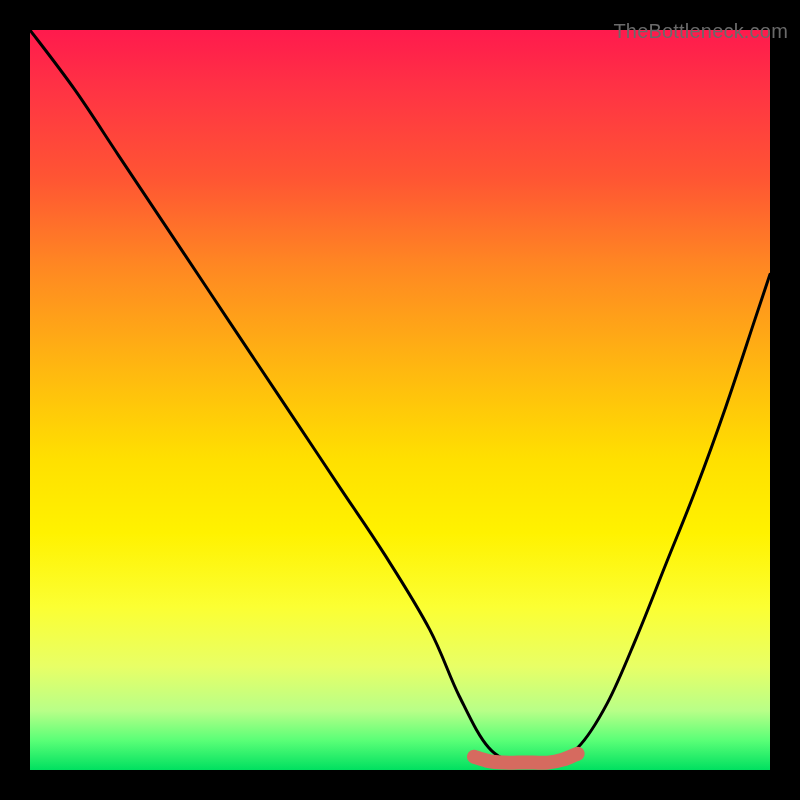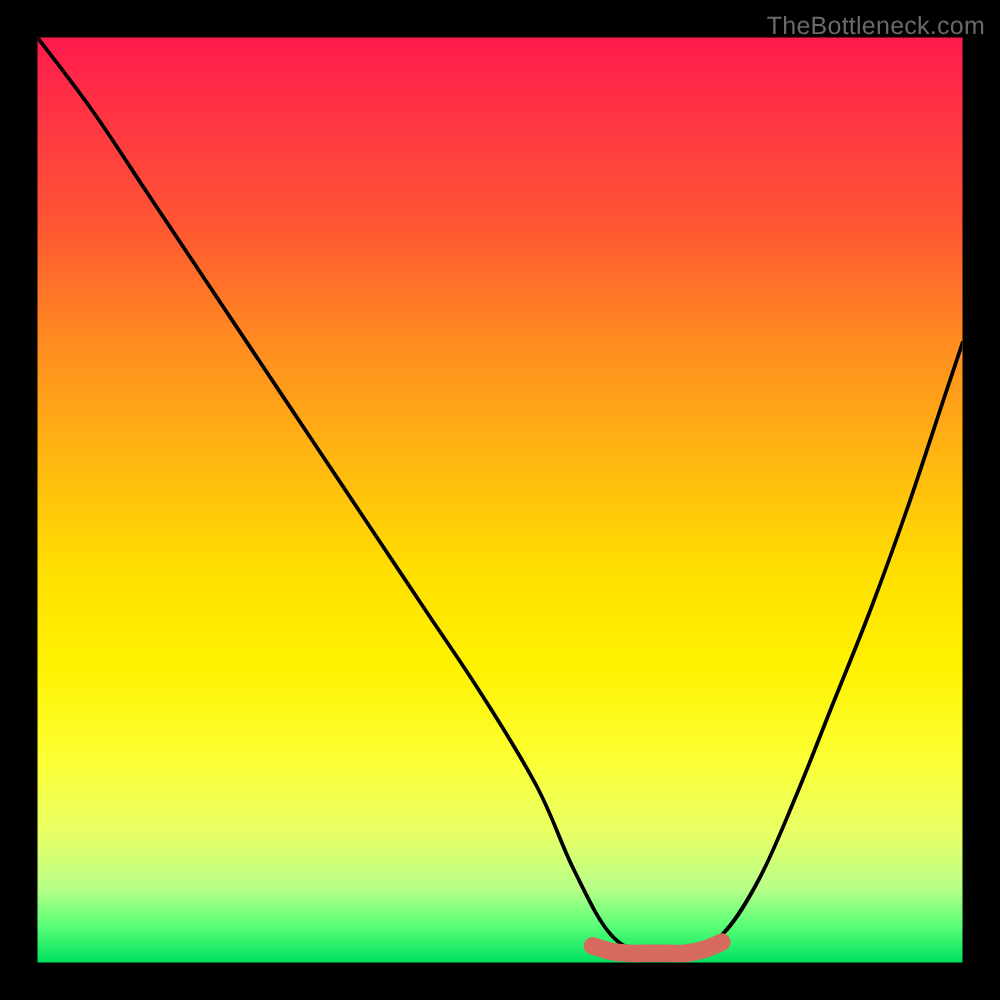--- a/index.html
+++ b/index.html
@@ -34,21 +34,21 @@
       #fff200 68%,
       #fbff33 78%,
       #e8ff66 86%,
       #b8ff88 92%,
       #5aff77 96%,
       #00e060 100%
     );
   }
   .watermark {
     position: absolute;
-    top: 10px;
+    top: 20px;
     right: 12px;
     font-family: Arial, Helvetica, sans-serif;
     font-size: 20px;
     color: #6a6a6a;
     font-weight: 500;
     letter-spacing: 0.2px;
     user-select: none;
   }
   svg.curve {
     position: absolute;

